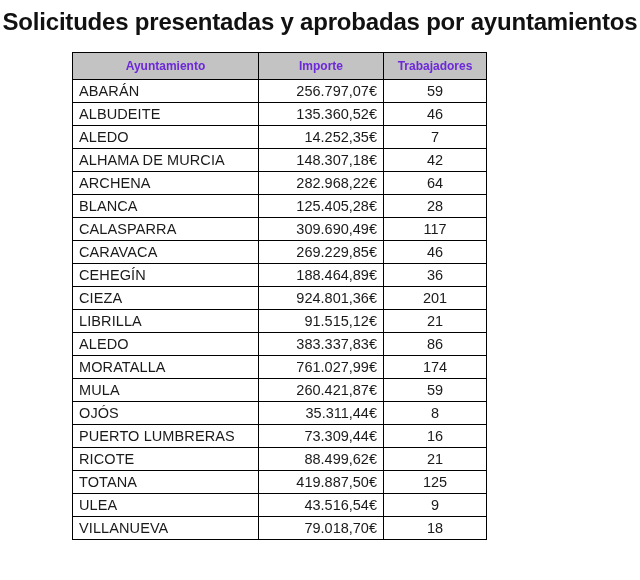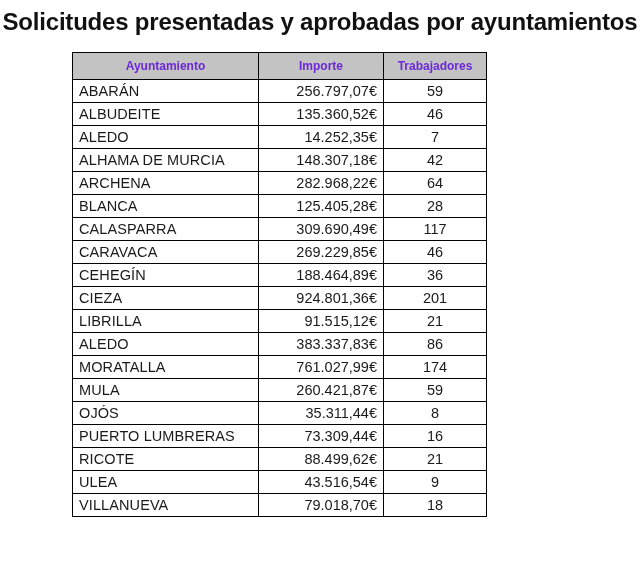--- a/index.html
+++ b/index.html
@@ -176,20 +176,25 @@
           <td class="cell-muni">PUERTO LUMBRERAS</td>
           <td class="cell-amount">73.309,44€</td>
           <td class="cell-work">16</td>
         </tr>
         <tr>
           <td class="cell-muni">RICOTE</td>
           <td class="cell-amount">88.499,62€</td>
           <td class="cell-work">21</td>
         </tr>
         <tr>
+          <td class="cell-muni">TOTANA</td>
+          <td class="cell-amount">419.887,50€</td>
+          <td class="cell-work">125</td>
+        </tr>
+        <tr>
           <td class="cell-muni">ULEA</td>
           <td class="cell-amount">43.516,54€</td>
           <td class="cell-work">9</td>
         </tr>
         <tr>
           <td class="cell-muni">VILLANUEVA</td>
           <td class="cell-amount">79.018,70€</td>
           <td class="cell-work">18</td>
         </tr>
       </tbody>

